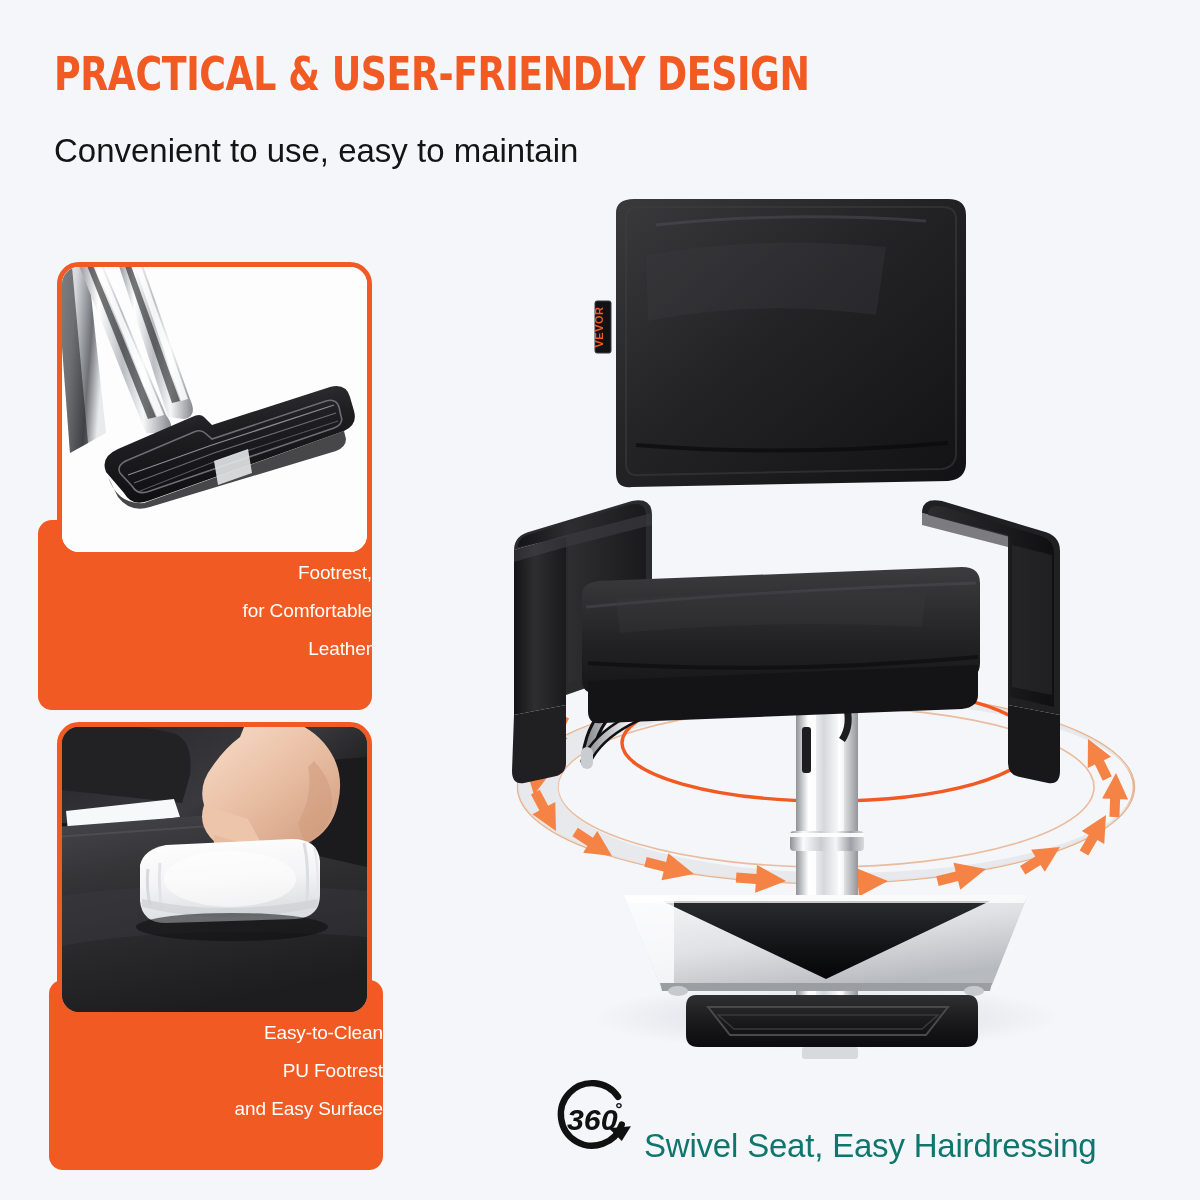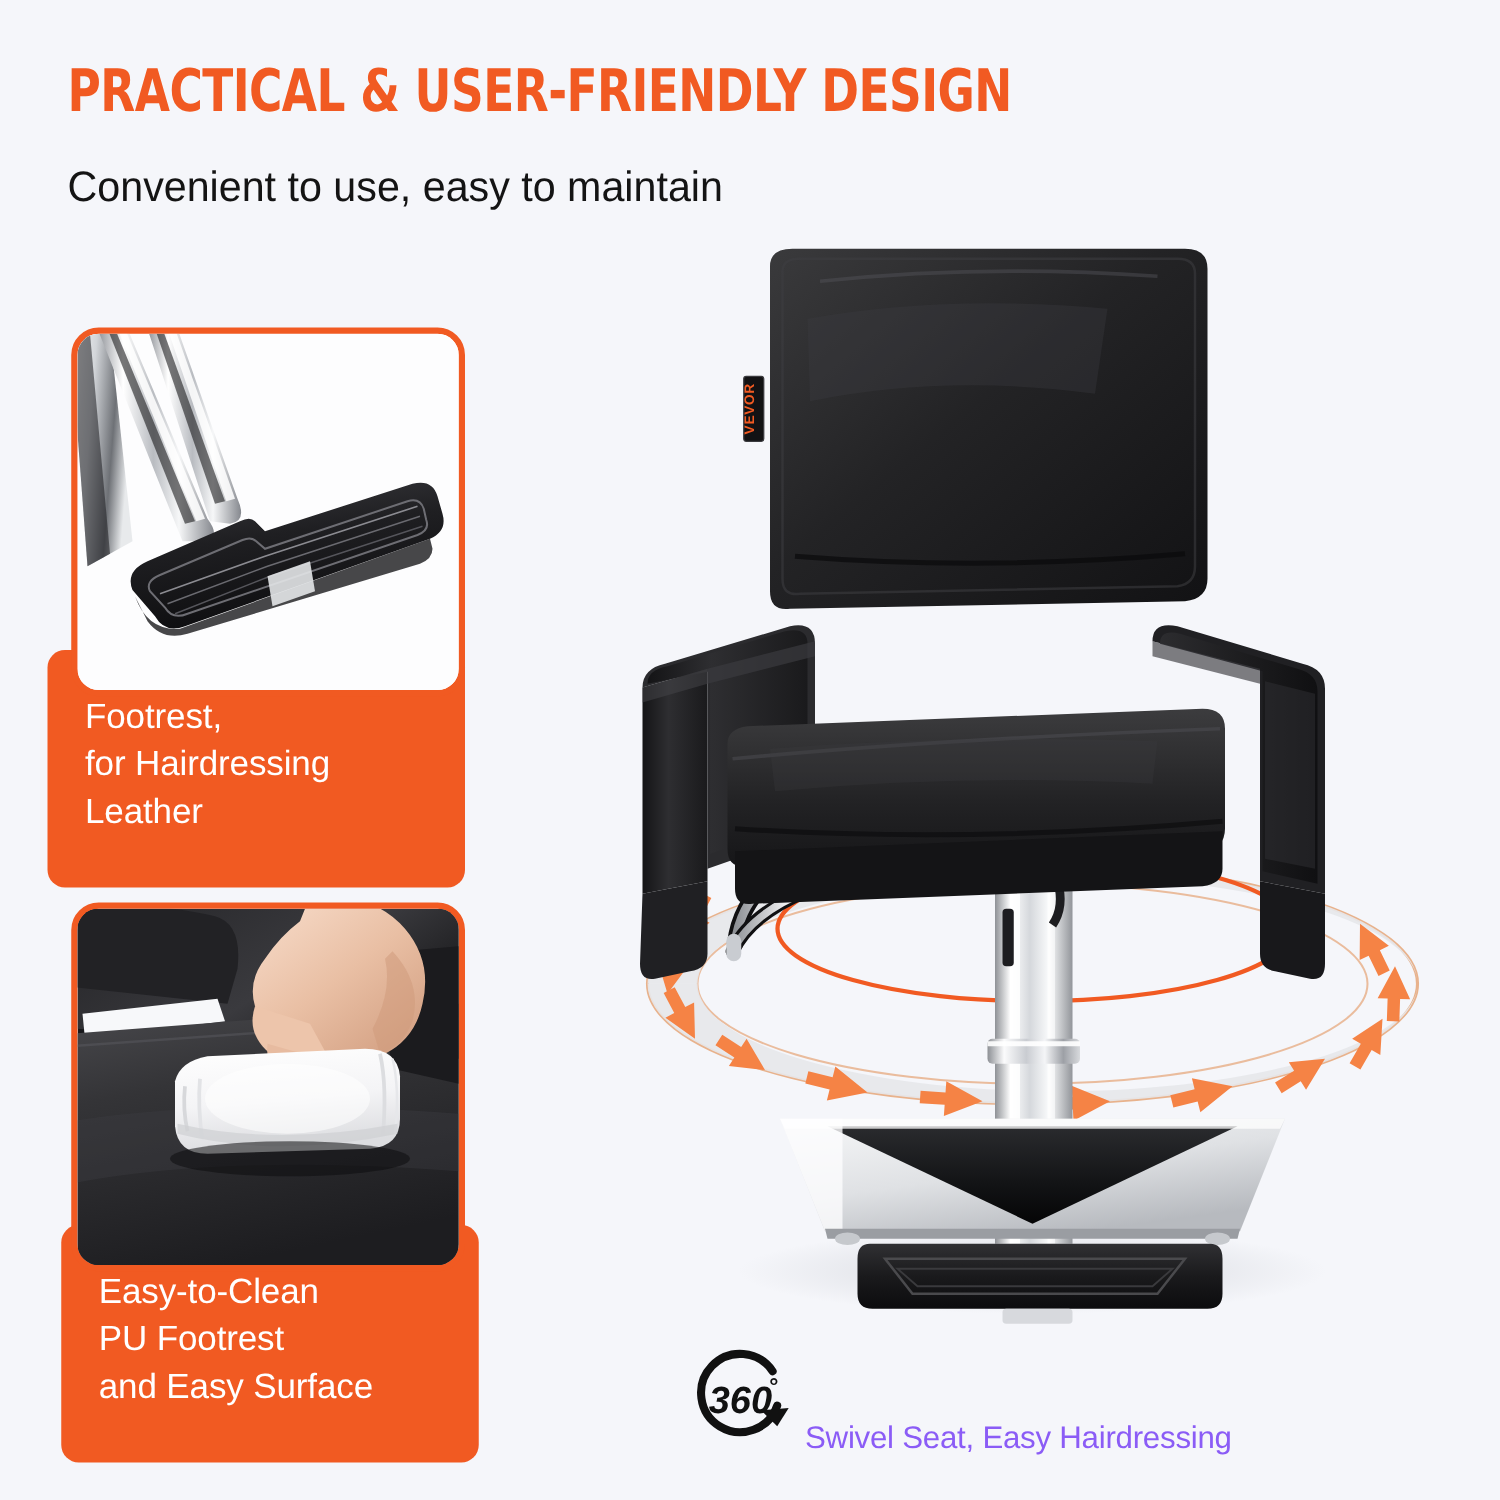--- a/index.html
+++ b/index.html
@@ -39,24 +39,25 @@
     position:absolute;
     left:22px;
     width:334px;
     background:#f15a22;
     border-radius:14px;
     color:#ffffff;
     box-sizing:border-box;
     padding:34px 0 26px 30px;
   }
   .feature .callout .line{
-    font-size:28px;
+    font-size:19px;
     line-height:38px;
     white-space:nowrap;
     letter-spacing:-0.1px;
+    text-align:right;
   }
   .feature .card{
     position:absolute;
     left:41px;
     width:315px;
     border:5px solid #f15a22;
     border-radius:22px;
     background:#ffffff;
     box-sizing:border-box;
     overflow:hidden;
@@ -74,21 +75,21 @@
 
   .card-img{position:absolute;left:0;top:0;width:100%;height:100%;}
 
   
   .badge-row{
     position:absolute;left:534px;top:1073px;
     display:flex;align-items:flex-end;
   }
   .badge-icon{width:92px;height:92px;flex:0 0 auto;}
   .badge-text{
-    font-size:25px;color:#8b5cf6;margin-left:2px;
+    font-size:33px;color:#0f766e;margin-left:2px;
     white-space:nowrap;letter-spacing:-0.2px;
   }
 
   
   .chair-wrap{position:absolute;left:440px;top:195px;width:740px;height:900px;}
 </style>
 </head>
 <body>
 
 <div class="stage">
@@ -293,21 +294,21 @@
       <g>
         <path d="M 132,486 L 522,470 L 522,500 Q 522,512 506,514 L 146,528 Q 132,530 132,516 Z" fill="#141416"></path>
       </g>
     </svg>
   </div>
 
   <div class="feature" id="feature-footrest">
 
     <div class="callout">
       <div class="line">Footrest,</div>
-      <div class="line">for Hairdressing</div>
+      <div class="line">for Comfortable</div>
       <div class="line">Leather</div>
     </div>
 
     <div class="card">
       <svg class="card-img" viewBox="0 0 305 285" preserveAspectRatio="xMidYMid slice">
         <defs>
           <linearGradient id="ch2" x1="0" y1="0" x2="1" y2="0">
             <stop offset="0%" stop-color="#8e9197"></stop>
             <stop offset="22%" stop-color="#ffffff"></stop>
             <stop offset="48%" stop-color="#b9bcc1"></stop>

